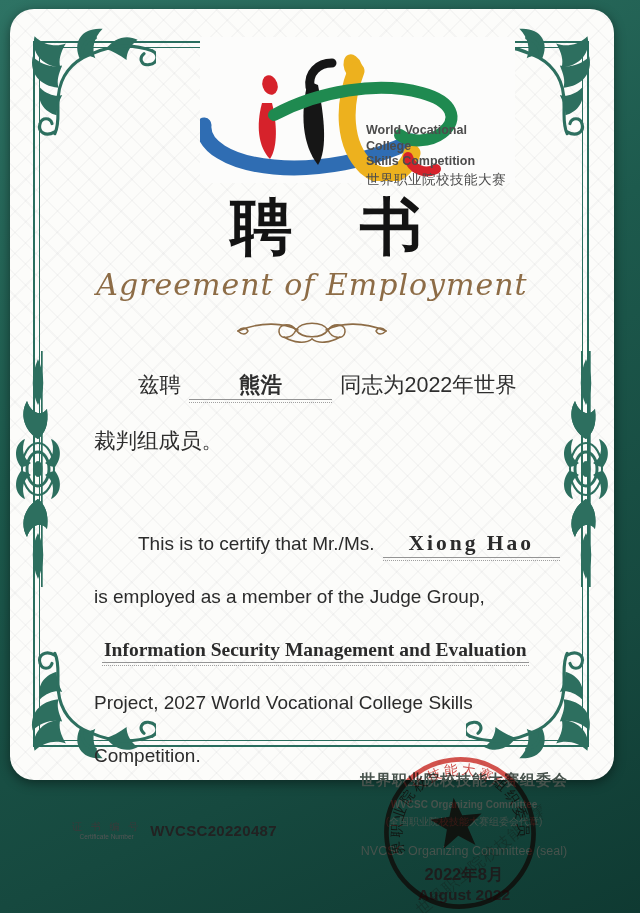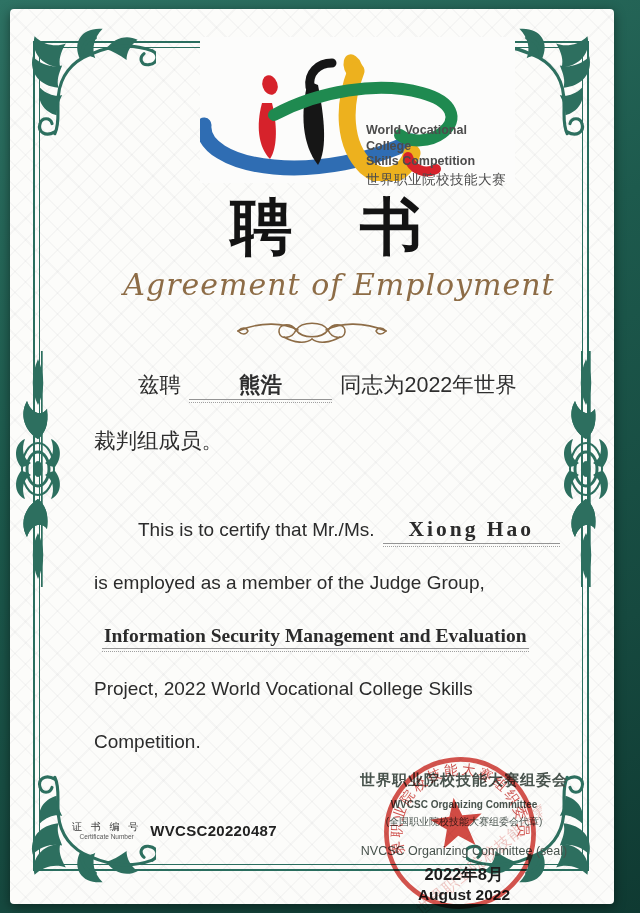--- a/index.html
+++ b/index.html
@@ -1,19 +1,19 @@
 <!DOCTYPE html>
 <html><head>
 <meta charset="utf-8">
 <style>
   html,body{margin:0;padding:0;background:#123f37;}
   .canvas{position:relative;width:640px;height:913px;overflow:hidden;
     background:linear-gradient(155deg,#2e7364 0%,#1d5a4d 40%,#16493f 75%,#0f3a32 100%);
     font-family:"Liberation Sans",sans-serif;}
-  .page{position:absolute;left:10px;top:9px;width:604px;height:895px;border-radius:4px;
+  .page{position:absolute;left:10px;top:9px;width:604px;height:771px;border-radius:24px;
     background:
       repeating-linear-gradient(45deg,rgba(120,120,130,0.05) 0 1.6px,transparent 1.6px 15px),
       repeating-linear-gradient(-45deg,rgba(120,120,130,0.05) 0 1.6px,transparent 1.6px 15px),
       #fcfcfa;
     box-shadow:0 3px 12px rgba(0,0,0,0.45);}
   .frame-outer{position:absolute;left:23px;right:25px;top:32px;bottom:33px;border:2px solid #2a6e5f;}
   .frame-inner{position:absolute;inset:4px;border:1.6px solid #2a6e5f;}
   .corner{position:absolute;width:138px;height:118px;}
   .corner.tl{left:8px;top:16px;}
   .corner.tr{right:10px;top:16px;transform:scaleX(-1);}
@@ -23,31 +23,31 @@
   .edge-orn.left{left:1px;}
   .edge-orn.right{left:549px;}
   .logo-block{position:absolute;left:190px;top:28px;width:315px;height:146px;background:#fcfcfb;}
   .logo-mark{position:absolute;left:0;top:4px;}
   .logo-text{position:absolute;left:166px;top:86px;color:#4c4c4c;line-height:1.25;}
   .logo-text .en{font-size:12.5px;font-weight:700;}
   .logo-text .zh{font-size:13.5px;margin-top:2px;letter-spacing:0.5px;}
   .title-zh{position:absolute;left:14px;width:100%;top:176px;text-align:center;
     font-family:"Liberation Serif",serif;font-weight:700;font-size:62px;color:#131313;letter-spacing:26px;text-indent:26px;}
   .title-en{position:absolute;left:0;width:100%;top:258px;text-align:center;
-    font-family:"DejaVu Serif",serif;font-style:italic;font-size:30px;color:#8d6c46;letter-spacing:1px;padding-left:27px;}
+    font-family:"DejaVu Serif",serif;font-style:italic;font-size:30px;color:#8d6c46;letter-spacing:1px;}
   .flourish{position:absolute;left:50%;top:302px;transform:translateX(-50%);}
   .para-zh{position:absolute;left:84px;top:348px;width:452px;color:#2e2e2e;
     font-size:21.5px;line-height:56px;}
   .para-zh .line{white-space:nowrap;}
   .indent{padding-left:44px;}
   .u{display:inline-block;position:relative;border-bottom:1px solid #949494;line-height:1.25;margin-left:8px;}
   .u::after{content:"";position:absolute;left:0;right:0;bottom:-4px;border-bottom:1.5px dotted #a0a0a0;}
   .name-zh{font-weight:700;padding:0 50px;margin:0 8px;}
   .proj-zh{font-weight:700;padding:0 10px;margin:0 6px;}
-  .para-en{position:absolute;left:84px;top:494px;width:480px;color:#2b2b2b;
+  .para-en{position:absolute;left:84px;top:508px;width:480px;color:#2b2b2b;
     font-size:19px;line-height:53px;}
   .name-en{font-family:"Liberation Serif",serif;font-weight:700;font-size:21.5px;
     letter-spacing:3px;padding:0 26px;margin-left:8px;white-space:nowrap;}
   .proj-en{font-family:"Liberation Serif",serif;font-weight:700;font-size:19.5px;
     padding:0 2px;white-space:nowrap;}
   .committee{position:absolute;left:318px;top:762px;width:272px;text-align:center;color:#47524c;}
   .committee .l1{font-size:15px;font-weight:600;letter-spacing:1px;}
   .committee .l2{font-size:10px;font-weight:700;margin-top:9px;}
   .committee .l3{font-size:10px;margin-top:5px;}
   .committee .l4{font-size:12.5px;margin-top:15px;}
@@ -202,21 +202,21 @@
 
     <div class="para-zh">
       <div class="line indent"><span>兹聘</span><span class="u name-zh">熊浩</span><span>同志为2022年世界</span></div>
       <div class="line"><span>裁判组成员。</span></div>
     </div>
 
     <div class="para-en">
       <div class="line indent"><span>This is to certify that Mr./Ms.</span><span class="u name-en">Xiong Hao</span></div>
       <div class="line"><span>is employed as a member of the Judge Group,</span></div>
       <div class="line"><span class="u proj-en">Information Security Management and Evaluation</span></div>
-      <div class="line"><span>Project, 2022 World Vocational College Skills</span></div>
+      <div class="line"><span>Project, 2027 World Vocational College Skills</span></div>
       <div class="line"><span>Competition.</span></div>
     </div>
 
     <div class="committee">
       <div class="l1">世界职业院校技能大赛组委会</div>
       <div class="l2">WVCSC Organizing Committee</div>
       <div class="l3">(全国职业院校技能大赛组委会代章)</div>
       <div class="l4">NVCSC Organizing Committee (seal)</div>
       <div class="l5">2022年8月</div>
       <div class="l6">August 2022</div>

